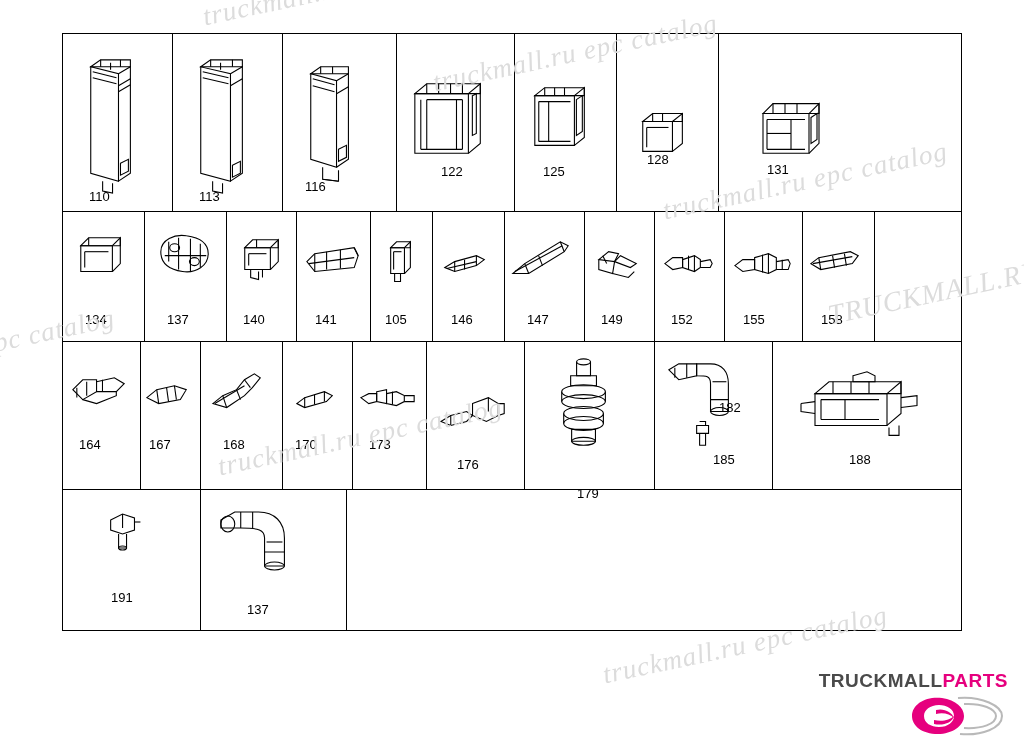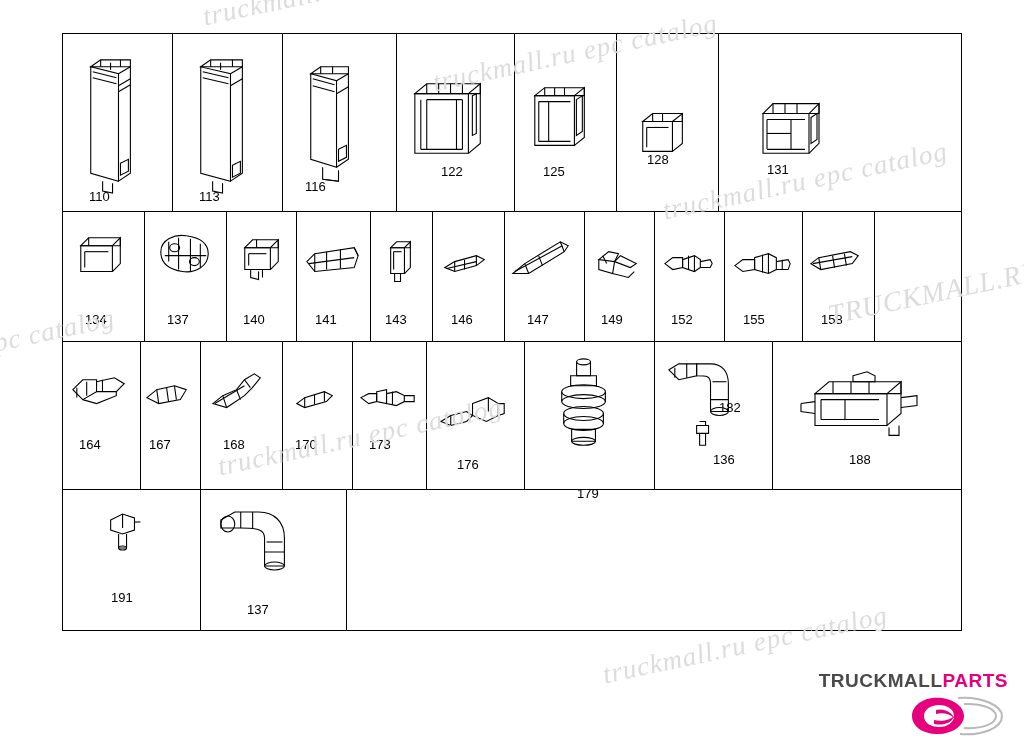--- a/index.html
+++ b/index.html
@@ -335,21 +335,21 @@
             <g fill="none" stroke="#000" stroke-width="1.1">
               <path d="M20 36 L26 30 L40 30 L40 36 Z"></path>
               <path d="M20 36 L20 62 L34 62 L34 36 Z"></path>
               <path d="M34 36 L40 30 L40 56 L34 62"></path>
               <path d="M23 40 L31 40"></path>
               <path d="M23 40 L23 58"></path>
               <path d="M24 62 L24 70 L30 70 L30 62"></path>
             </g>
           </svg>
         </div>
-        <div class="lbl" style="left:14px;top:100px;">143</div>
+        <div class="lbl" style="left:14px;top:100px;">105</div>
       </div>
 
       <div class="cell" style="width:72px;">
         <div class="art">
           <svg viewBox="0 0 72 130" preserveAspectRatio="none">
             <g fill="none" stroke="#000" stroke-width="1.1">
               <path d="M12 56 L22 50 L44 44 L52 48 L44 54 L22 60 Z"></path>
               <path d="M22 50 L22 60"></path>
               <path d="M32 48 L32 58"></path>
               <path d="M44 44 L44 54"></path>
@@ -563,21 +563,21 @@
               <path d="M20 26 L20 36"></path>
               <path d="M32 22 L32 36"></path>
               <path d="M58 40 L72 40"></path>
               <path d="M42 84 L54 84 L54 92 L42 92 Z"></path>
               <path d="M45 92 L45 104 L51 104 L51 92"></path>
               <path d="M45 80 L51 80 L51 84"></path>
             </g>
           </svg>
         </div>
         <div class="lbl" style="left:64px;top:58px;text-align:center;">182</div>
-        <div class="lbl" style="left:58px;top:110px;">136</div>
+        <div class="lbl" style="left:58px;top:110px;">185</div>
       </div>
 
       <div class="cell last" style="width:150px;">
         <div class="art">
           <svg viewBox="0 0 150 148" preserveAspectRatio="none">
             <g fill="none" stroke="#000" stroke-width="1.1">
               <path d="M22 52 L36 40 L108 40 L108 52 Z"></path>
               <path d="M22 52 L22 84 L94 84 L94 52 Z"></path>
               <path d="M94 52 L108 40 L108 72 L94 84"></path>
               <path d="M40 40 L40 52"></path>

